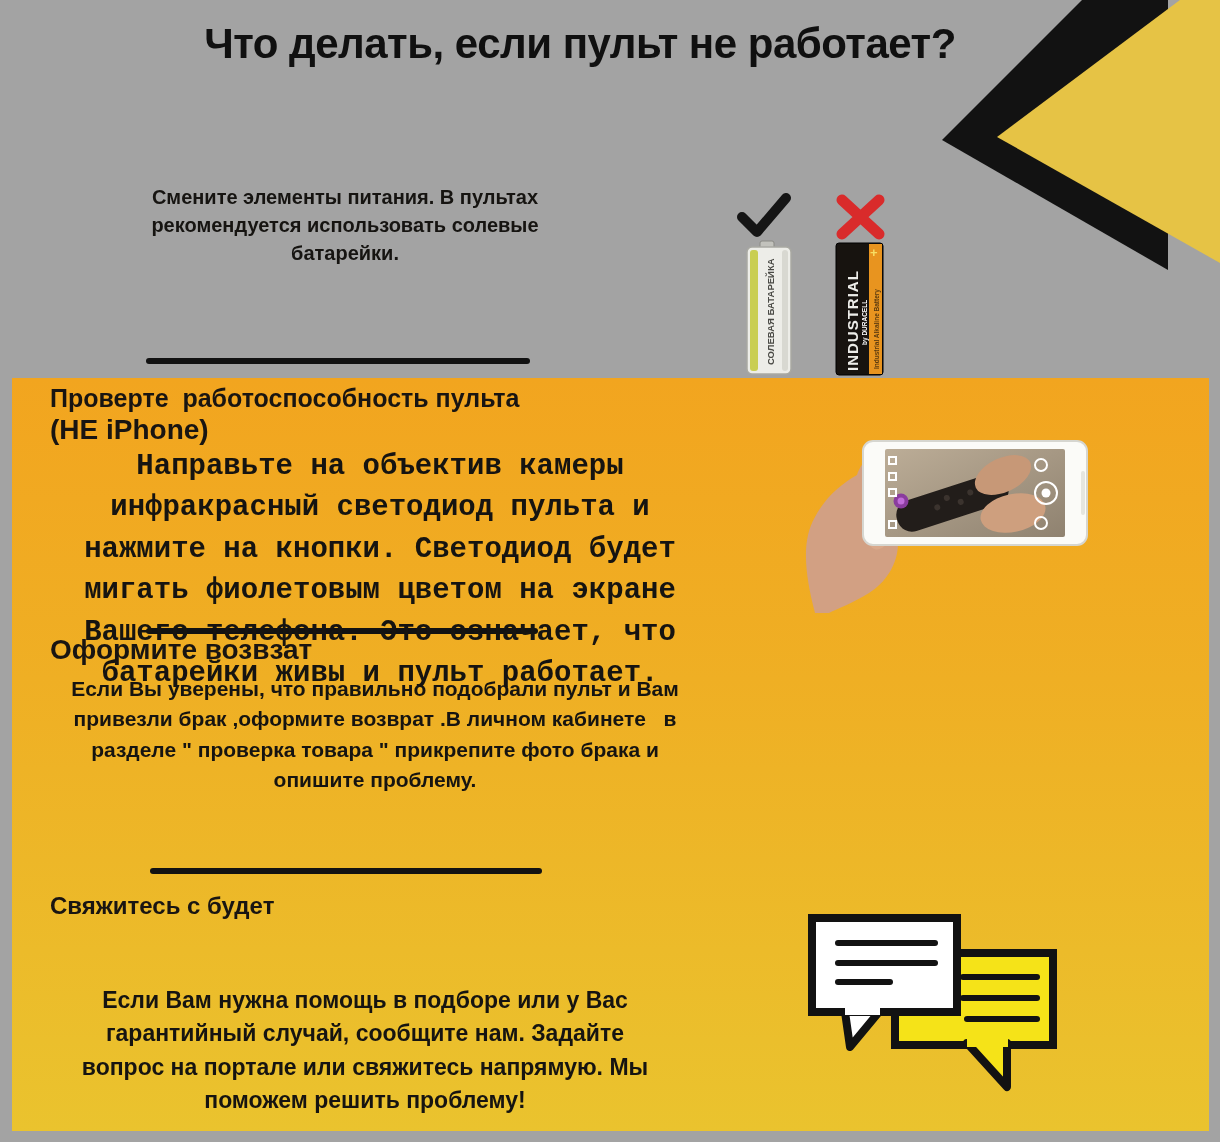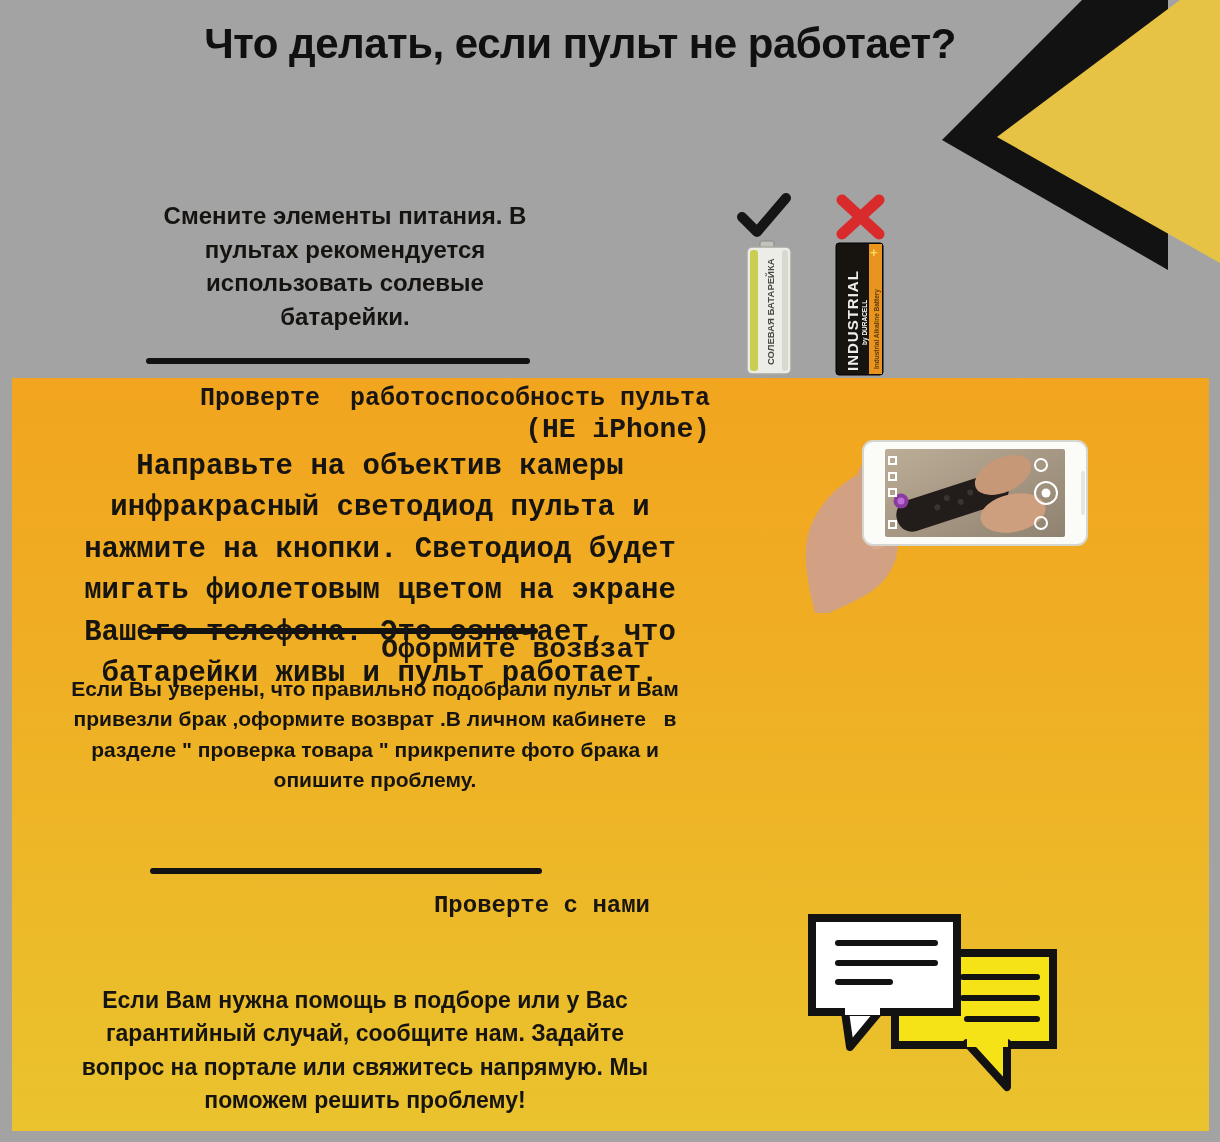--- a/index.html
+++ b/index.html
@@ -10,26 +10,26 @@
   .abs{position:absolute;}
   .title{
     left:30px;top:20px;width:1100px;text-align:center;
     font-size:42px;font-weight:800;letter-spacing:-0.5px;color:#101010;
   }
   .panel{
     left:12px;top:378px;width:1197px;height:753px;
     background:linear-gradient(180deg,#F2A51F 0%,#EFAF24 40%,#EAC32E 100%);
   }
   .txt{font-weight:700;text-align:center;color:#161411;}
-  .sec1{left:150px;top:199px;width:390px;font-size:24px;line-height:1.40;text-align:center;}
+  .sec1{left:150px;top:183px;width:390px;font-size:20px;line-height:1.40;text-align:center;}
   .divider{height:6px;background:#121212;border-radius:3px;}
   .d1{left:146px;top:358px;width:384px;}
   .d2{left:146px;top:628px;width:392px;}
   .d3{left:150px;top:868px;width:392px;}
-  .h2{font-weight:800;text-align:right;color:#191512;white-space:pre-wrap;font-family:Liberation Mono, monospace;}
+  .h2{font-weight:800;text-align:left;color:#191512;white-space:pre-wrap;}
   .sec2h1{left:50px;top:384px;width:660px;font-size:25px;}
   .sec2h2{left:50px;top:414px;width:660px;font-size:28px;}
   .sec2b{left:55px;top:446px;width:650px;font-size:29px;line-height:1.43;font-family:Liberation Mono, monospace;}
   .sec3h{left:50px;top:634px;width:600px;font-size:28px;}
   .sec3b{left:60px;top:674px;width:630px;font-size:21px;line-height:1.45;white-space:pre-wrap;}
   .sec4h{left:50px;top:892px;width:600px;font-size:24px;}
   .sec4b{left:65px;top:984px;width:600px;font-size:23px;line-height:1.45;}
 </style>
 </head>
 <body>
@@ -130,21 +130,21 @@
         <rect x="104" y="76" width="7" height="7"></rect>
         <rect x="104" y="108" width="7" height="7"></rect>
       </g>
     </g>
     <rect x="296" y="58" width="4" height="44" rx="2" fill="#E6E6E0"></rect>
   </svg>
 
   <div class="abs h2 sec3h">Оформите возвзат</div>
   <div class="abs txt sec3b">Если Вы уверены, что правильно подобрали пульт и Вам привезли брак ,оформите возврат .В личном кабинете   в разделе " проверка товара " прикрепите фото брака и опишите проблему.</div>
 
-  <div class="abs h2 sec4h">Проверте с нами</div>
+  <div class="abs h2 sec4h">Свяжитесь с будет</div>
   <div class="abs txt sec4b">Если Вам нужна помощь в подборе или у Вас гарантийный случай, сообщите нам. Задайте вопрос на портале или свяжитесь напрямую. Мы поможем решить проблему!</div>
 
   <svg class="abs" style="left:795px;top:903px;" width="300" height="195" viewBox="0 0 300 195">
 
     <g>
       <rect x="100" y="50" width="158" height="92" fill="#F5E318" stroke="#121212" stroke-width="8"></rect>
       <polygon points="172,140 212,184 212,140" fill="#F5E318" stroke="#121212" stroke-width="8" stroke-linejoin="round"></polygon>
       <rect x="172" y="134" width="41" height="10" fill="#F5E318"></rect>
       <g stroke="#121212" stroke-width="6" stroke-linecap="round">
         <line x1="168" y1="74" x2="242" y2="74"></line>

